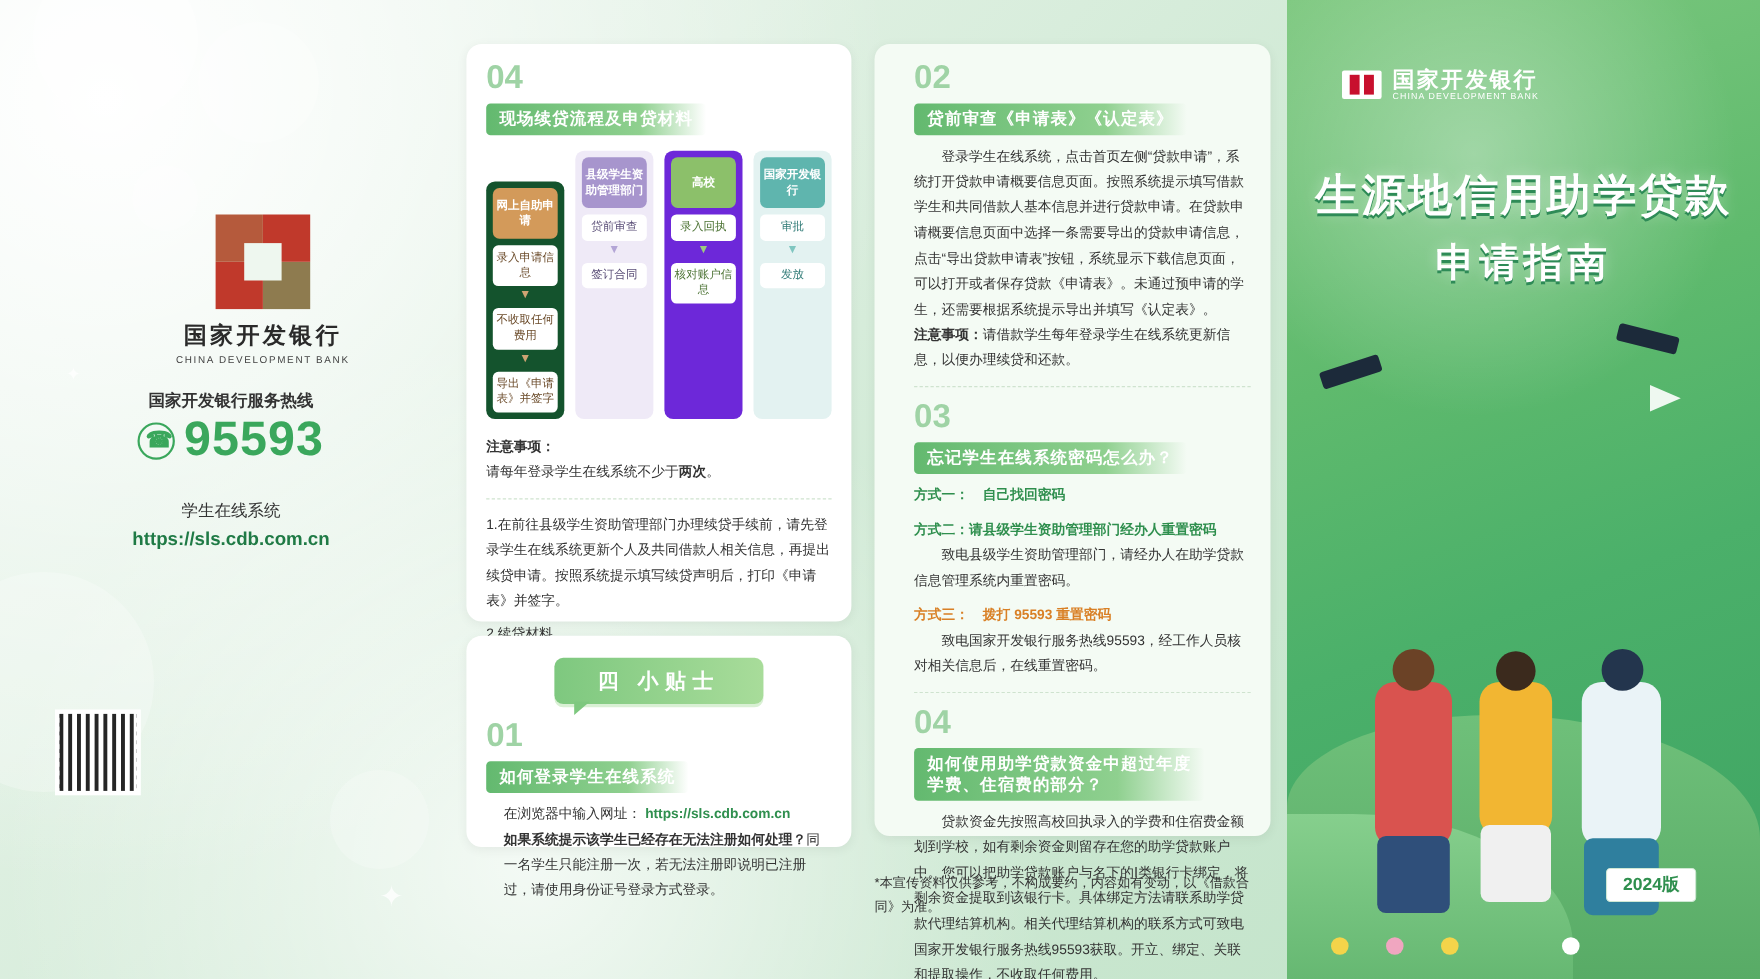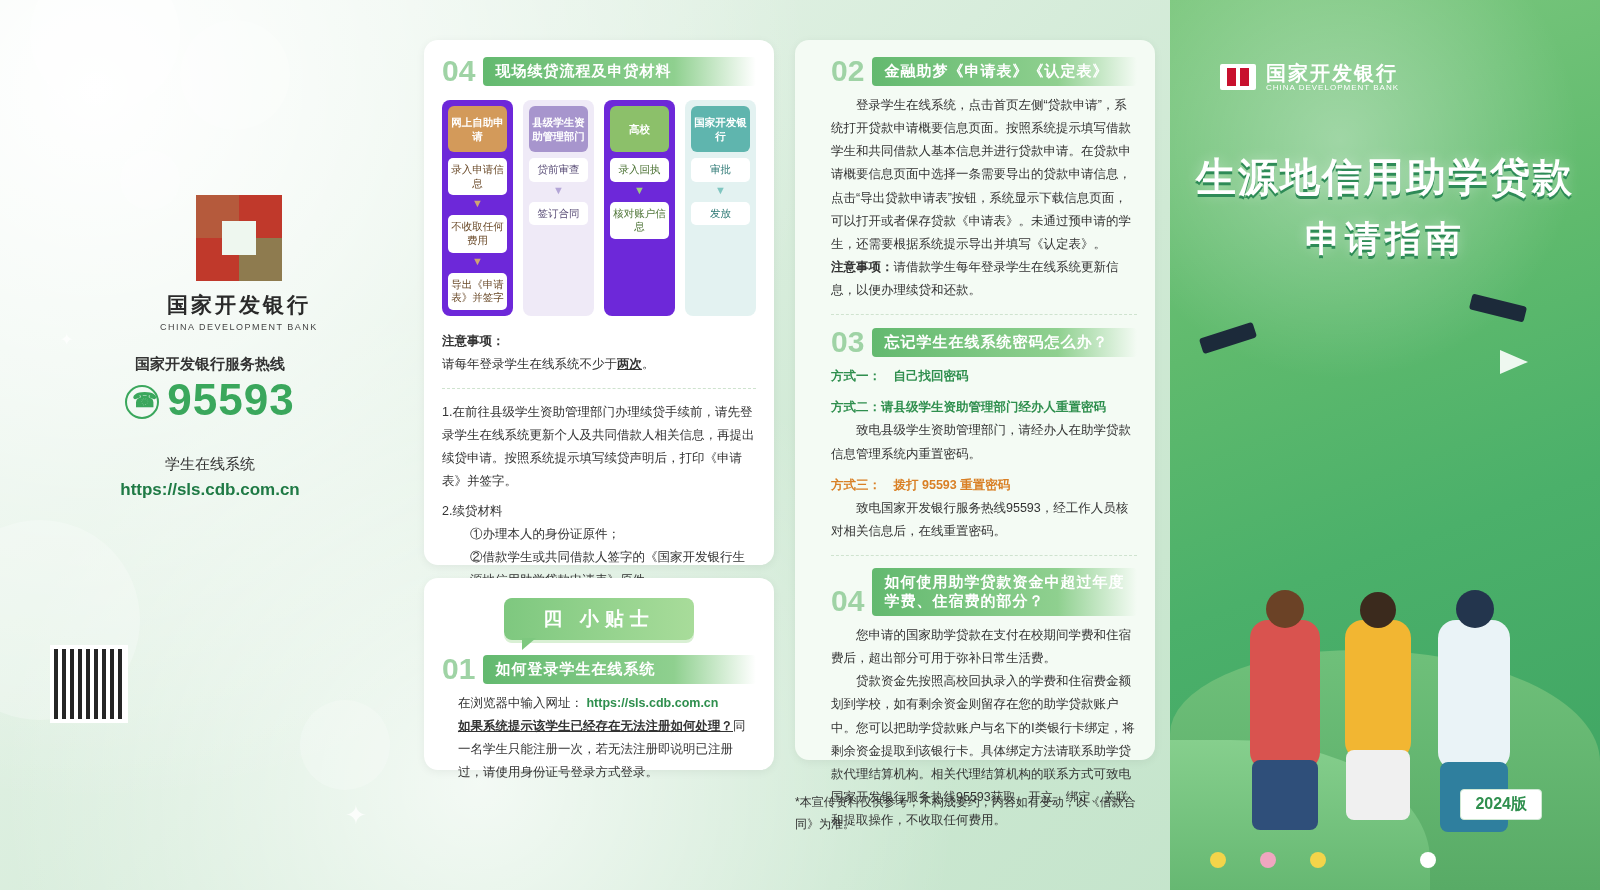--- a/index.html
+++ b/index.html
@@ -118,51 +118,51 @@
   .qr-text { font-size:12.5px; line-height:1.75; color:#333; width:250px;}
 
   
   .card { position:absolute; background:#ffffff; border-radius:14px; box-shadow:0 2px 10px rgba(0,0,0,.06); }
   .card.tinted { background:#f4fbf4;padding-left:36px; }
 
   .card-a { left:424px; top:40px; width:350px; height:525px; padding:16px 18px; }
   .card-b { left:424px; top:578px; width:350px; height:192px; padding:14px 18px; }
   .card-c { left:795px; top:40px; width:360px; height:720px; padding:16px 18px; }
 
-  .sec-head { display:flex; align-items:flex-end; gap:8px; }
+  .sec-head { display:flex; align-items:flex-start; gap:8px;flex-direction:column; }
   .sec-num { font-size:30px; font-weight:bold; color:#9fd3a5; line-height:1; }
   .sec-title-bar {
     flex:1; background:linear-gradient(90deg,#63b96f 0%, #8fd08f 70%, rgba(143,208,143,0) 100%);
     color:#fff; font-size:15px; font-weight:bold; padding:5px 12px; border-radius:4px; letter-spacing:1px;
   }
 
   
   .flow { display:flex; gap:10px; margin-top:14px; }
   .flow-col { flex:1; border-radius:8px; padding:6px; }
-  .flow-col.c1 { background:#6d28d9; }
+  .flow-col.c1 { background:#14532d;margin-top:28px; }
   .flow-col.c2 { background:#efeaf7; }
   .flow-col.c3 { background:#6d28d9; }
   .flow-col.c4 { background:#e3f2f1; }
   .flow-head { color:#fff; font-size:10.5px; font-weight:bold; text-align:center; border-radius:6px; padding:8px 2px; line-height:1.35; min-height:46px; display:flex;align-items:center;justify-content:center;}
   .c1 .flow-head { background:#d39a5a; }
   .c2 .flow-head { background:#a795cd; }
   .c3 .flow-head { background:#8cc06a; }
   .c4 .flow-head { background:#5fb5ae; }
   .flow-step { background:#fff; border-radius:5px; text-align:center; font-size:10.5px; color:#6b4b2a; padding:5px 2px; margin-top:6px; line-height:1.3;}
   .c2 .flow-step { color:#5b4f78; }
   .c3 .flow-step { color:#4b7233; }
   .c4 .flow-step { color:#2f7a76; }
   .arrow { text-align:center; font-size:11px; line-height:1; margin-top:3px; color:#cfa473; }
   .c2 .arrow { color:#b3a5d6; }
   .c3 .arrow { color:#9ccb7f; }
   .c4 .arrow { color:#7fc6c0; }
 
   .body-text { font-size:12.5px; color:#333; line-height:1.85; }
   .note-title { font-weight:bold; color:#333; }
-  .bold { font-weight:bold;text-decoration:underline; }
+  .bold { font-weight:bold; }
   .green { color:#2f8f4e; font-weight:bold; }
   .hr-dash { border:0; border-top:1px dashed #cfe3cf; margin:12px 0; }
   .indent { padding-left:16px; }
   .indent2 { padding-left:28px; }
 
   
   .tips-banner { position:relative; width:190px; margin:6px auto 0;
     background:linear-gradient(90deg,#7ec87f,#a8dc9a); color:#fff; font-size:19px; font-weight:bold;
     text-align:center; letter-spacing:6px; padding:8px 0; border-radius:8px;
     box-shadow:0 3px 0 #d9f0d4;}
@@ -272,21 +272,21 @@
       </div>
       <div class="indent">
         <span class="bold">如果系统提示该学生已经存在无法注册如何处理？</span><span>同一名学生只能注册一次，若无法注册即说明已注册过，请使用身份证号登录方式登录。</span>
       </div>
     </div>
   </div>
 
   <div class="card card-c tinted">
     <div class="sec-head">
       <div class="sec-num">02</div>
-      <div class="sec-title-bar">金融助梦《申请表》《认定表》</div>
+      <div class="sec-title-bar">贷前审查《申请表》《认定表》</div>
     </div>
     <div class="body-text" style="margin-top:8px; text-indent:2em;">登录学生在线系统，点击首页左侧“贷款申请”，系统打开贷款申请概要信息页面。按照系统提示填写借款学生和共同借款人基本信息并进行贷款申请。在贷款申请概要信息页面中选择一条需要导出的贷款申请信息，点击“导出贷款申请表”按钮，系统显示下载信息页面，可以打开或者保存贷款《申请表》。未通过预申请的学生，还需要根据系统提示导出并填写《认定表》。</div>
     <div class="body-text">
       <span class="note-title">注意事项：</span><span>请借款学生每年登录学生在线系统更新信息，以便办理续贷和还款。</span>
     </div>
 
     <hr class="hr-dash">
 
     <div class="sec-head">
       <div class="sec-num">03</div>
@@ -303,21 +303,20 @@
     <hr class="hr-dash">
 
     <div class="sec-head">
       <div class="sec-num">04</div>
       <div class="sec-title-bar">
         <div>如何使用助学贷款资金中超过年度</div>
         <div>学费、住宿费的部分？</div>
       </div>
     </div>
     <div class="body-text" style="margin-top:8px;">
-      <div style="text-indent:2em;">您申请的国家助学贷款在支付在校期间学费和住宿费后，超出部分可用于弥补日常生活费。</div>
       <div style="text-indent:2em;">贷款资金先按照高校回执录入的学费和住宿费金额划到学校，如有剩余资金则留存在您的助学贷款账户中。您可以把助学贷款账户与名下的Ⅰ类银行卡绑定，将剩余资金提取到该银行卡。具体绑定方法请联系助学贷款代理结算机构。相关代理结算机构的联系方式可致电国家开发银行服务热线95593获取。开立、绑定、关联和提取操作，不收取任何费用。</div>
     </div>
   </div>
 
   <div class="footnote">*本宣传资料仅供参考，不构成要约，内容如有变动，以《借款合同》为准。</div>
 
   <div class="right-panel">
     <div class="glow"></div>
 
     <div class="cdb-logo-white">

